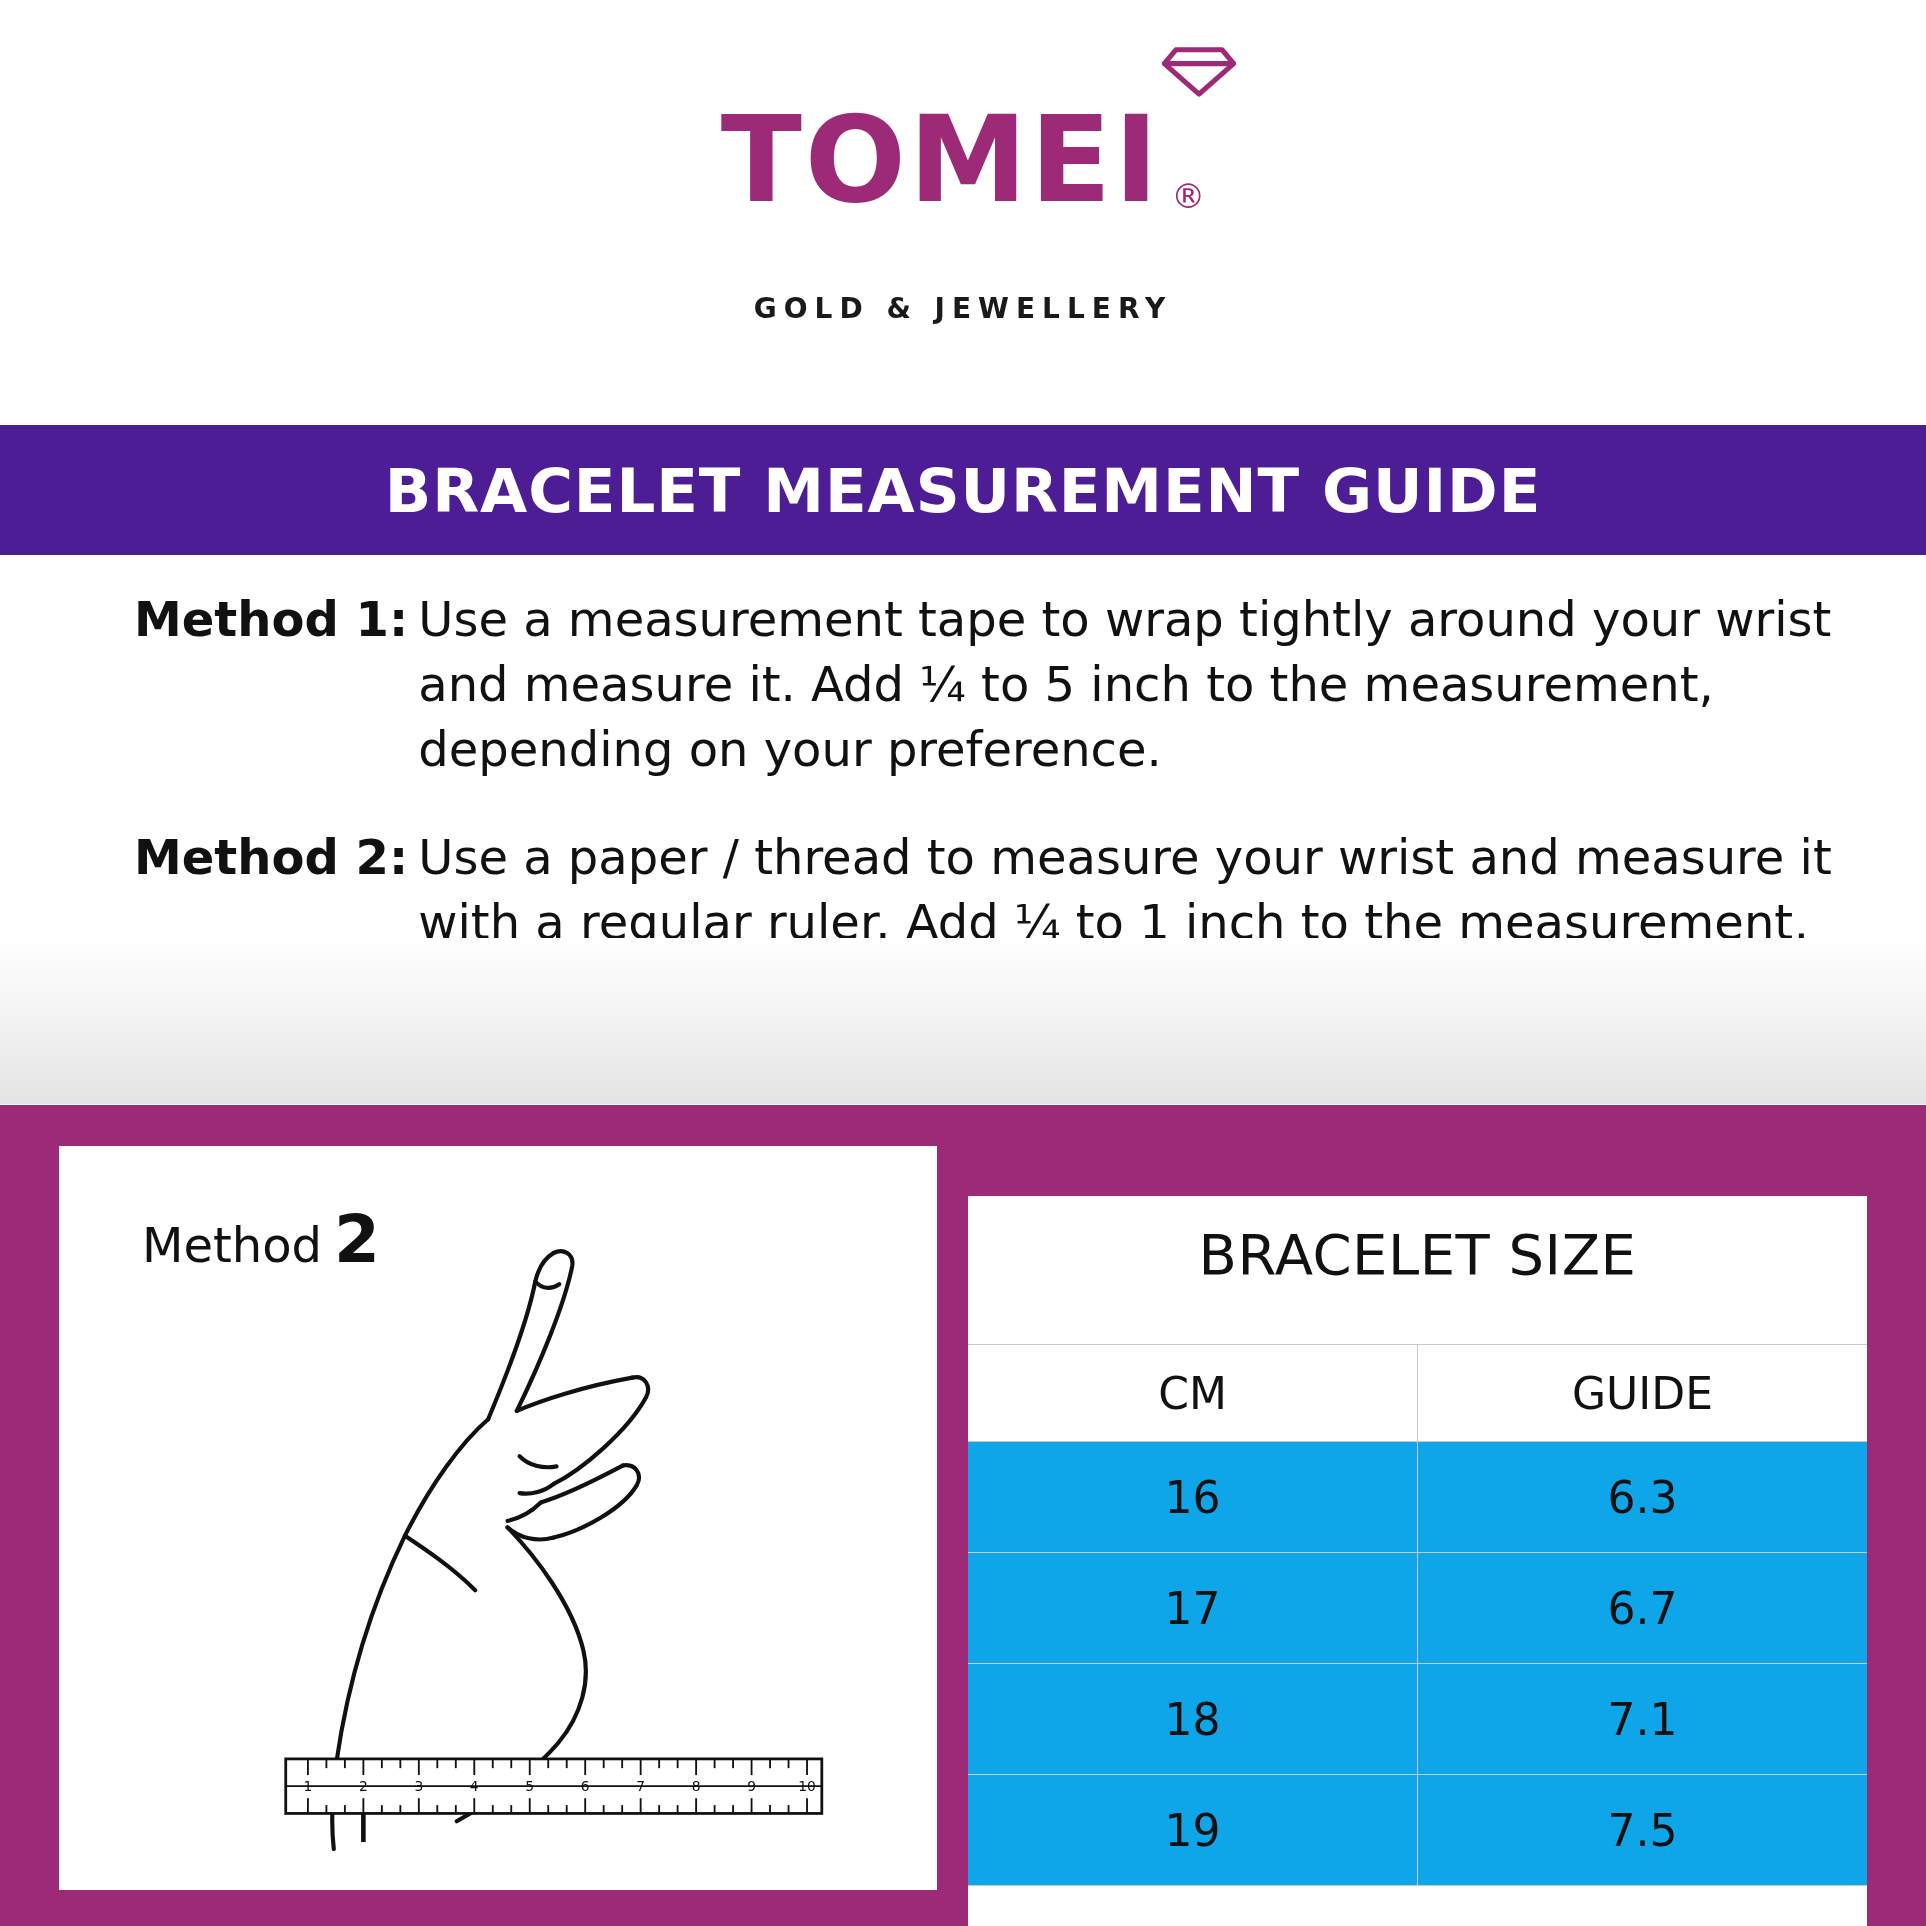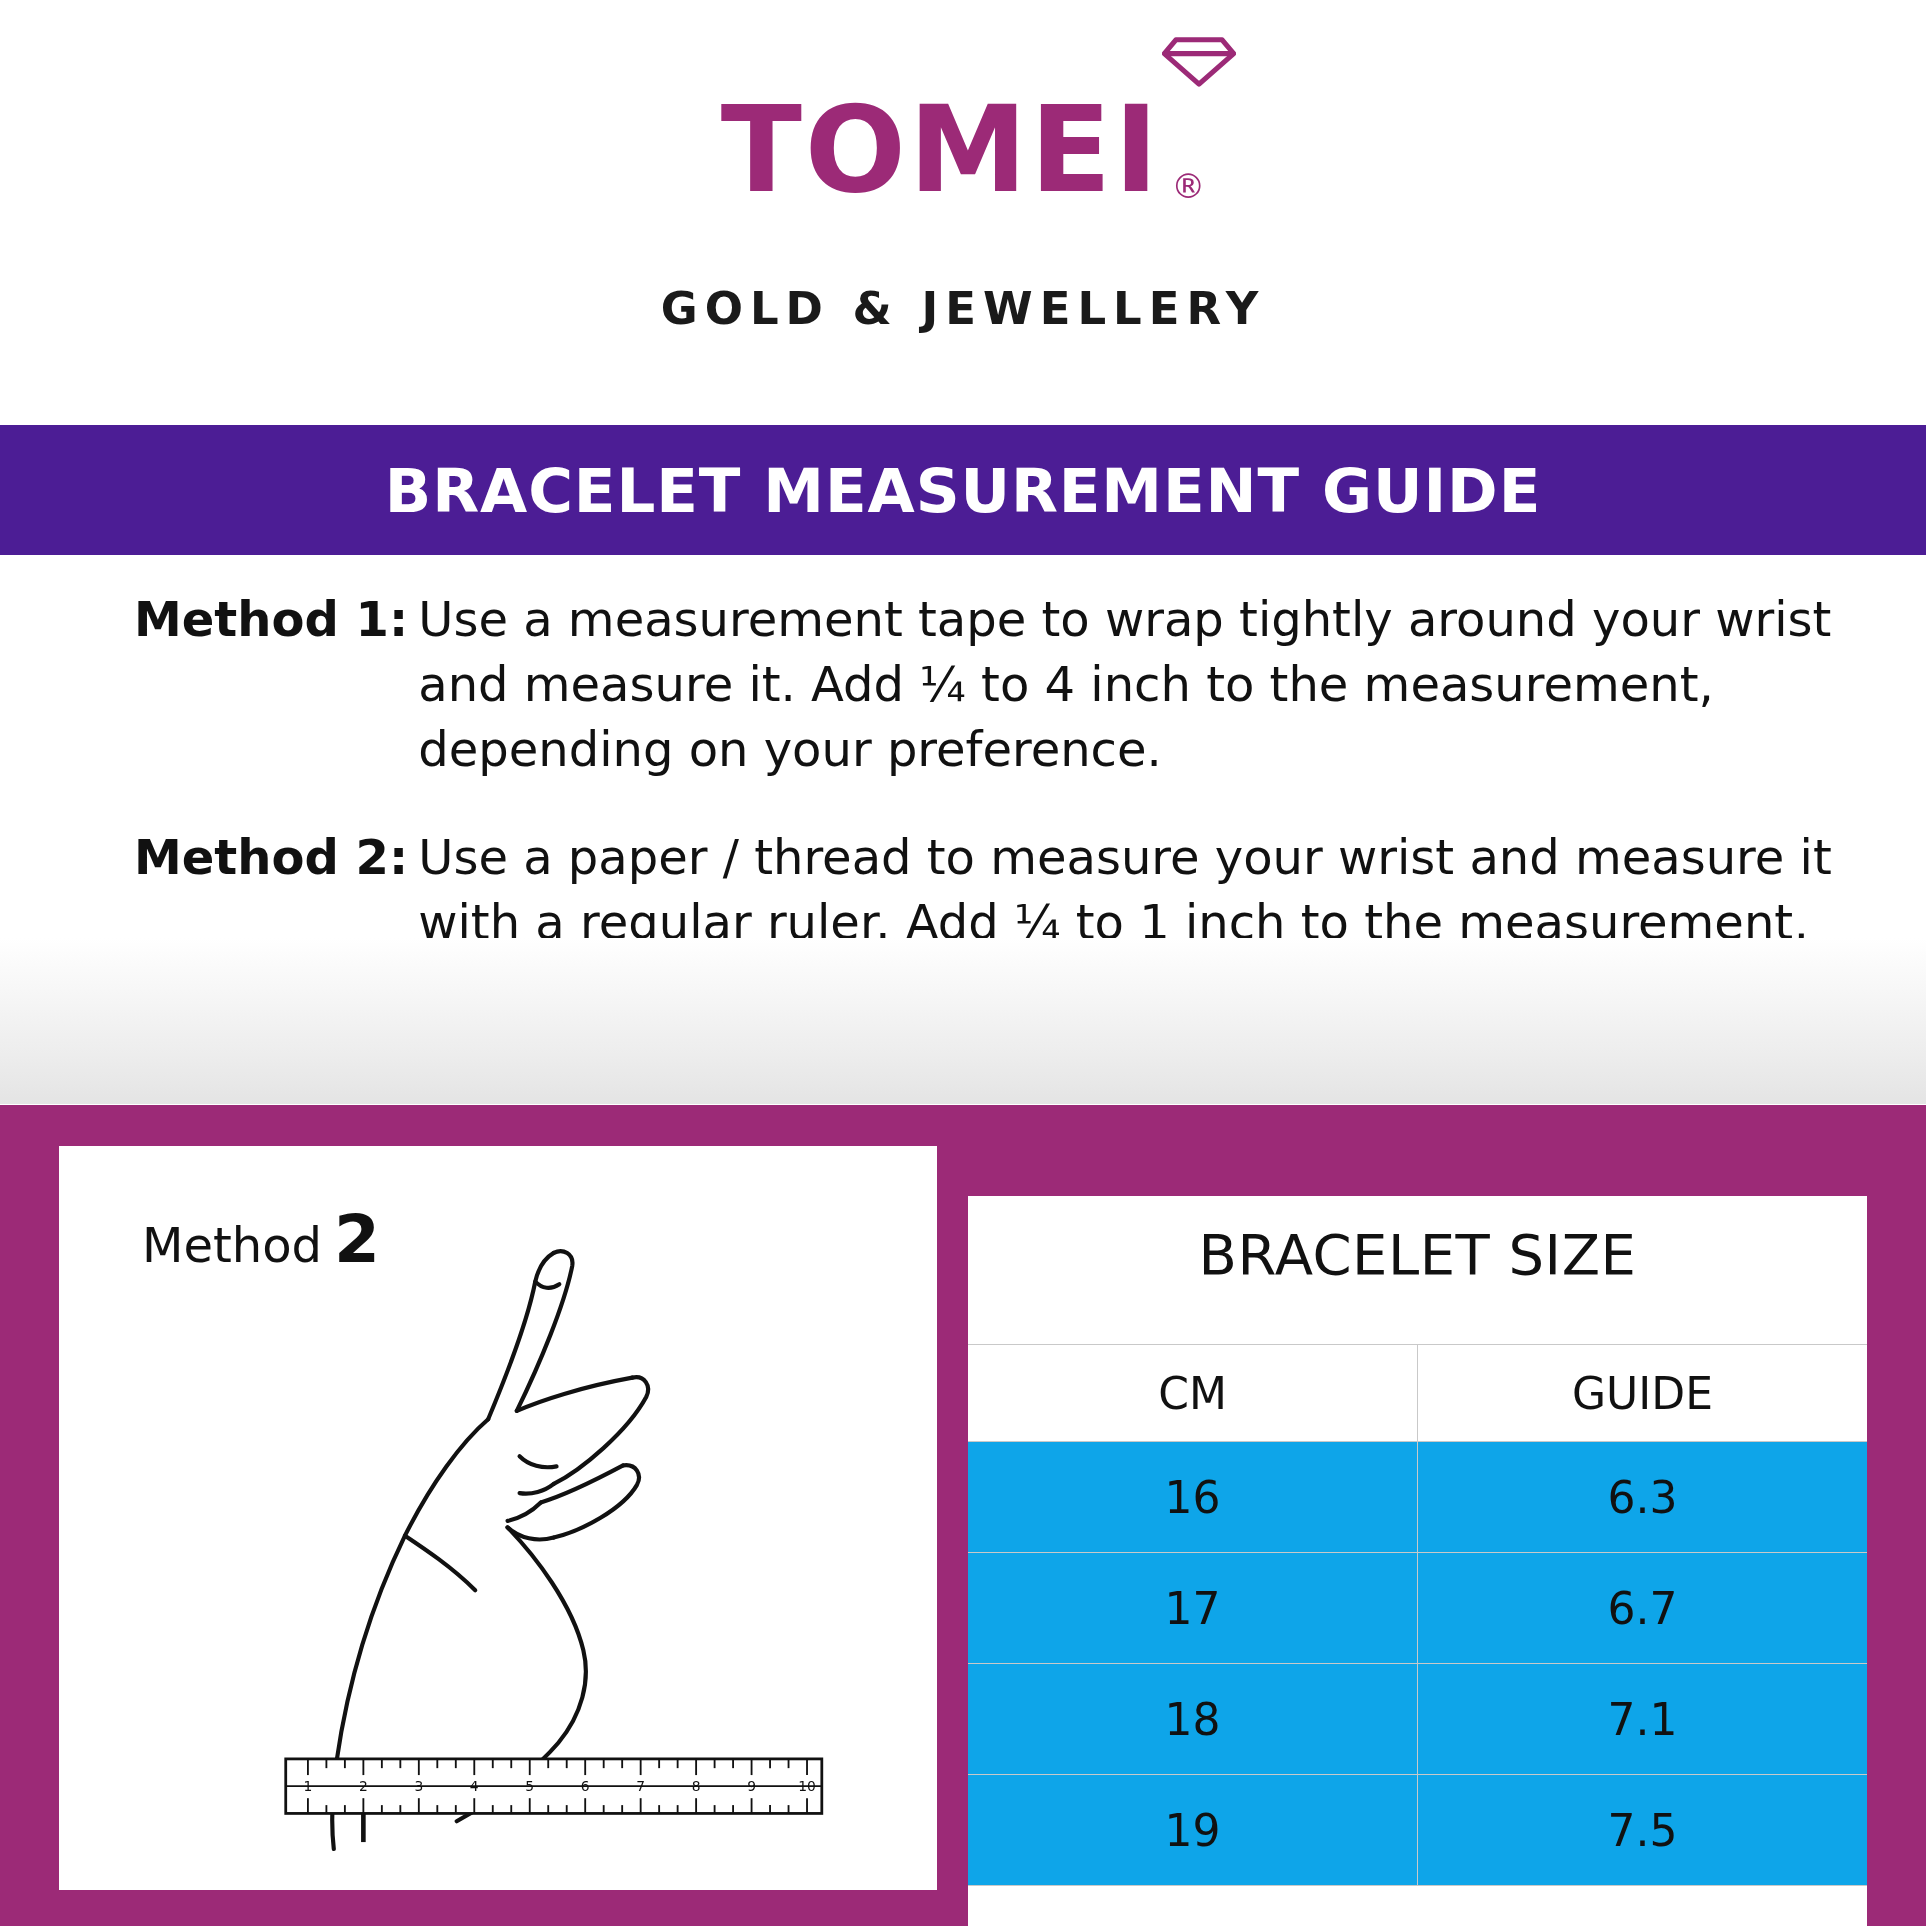--- a/index.html
+++ b/index.html
@@ -57,21 +57,21 @@
     top: -55px;
     left: 50%;
     transform: translateX(-50%);
     margin-left: 236px;
     width: 74px;
     height: 51px;
   }
   .logo-sub {
     font-family: "DejaVu Sans", sans-serif;
     font-weight: 700;
-    font-size: 45px;
+    font-size: 28px;
     letter-spacing: 7px;
     color: #1a1a1a;
     margin-top: 38px;
   }
 
   
   .title-bar {
     position: absolute;
     top: 425px; left: 0;
     width: 1926px;
@@ -232,21 +232,21 @@
     <div class="logo-sub">GOLD &amp; JEWELLERY</div>
   </div>
 
   <div class="title-bar">
     <h1>BRACELET MEASUREMENT GUIDE</h1>
   </div>
 
   <div class="methods">
     <div class="method-block">
       <span class="method-label">Method 1:</span>
-      <span class="method-text">Use a measurement tape to wrap tightly around your wrist and measure it. Add ¼ to 4 inch to the measurement, depending on your preference.</span>
+      <span class="method-text">Use a measurement tape to wrap tightly around your wrist and measure it. Add ¼ to 5 inch to the measurement, depending on your preference.</span>
     </div>
     <div class="method-block">
       <span class="method-label">Method 2:</span>
       <span class="method-text">Use a paper / thread to measure your wrist and measure it with a regular ruler. Add ¼ to 1 inch to the measurement, depending on your preference.</span>
     </div>
   </div>
 
   <div class="gradient-strip"></div>
 
   <div class="bottom-panel"></div>

